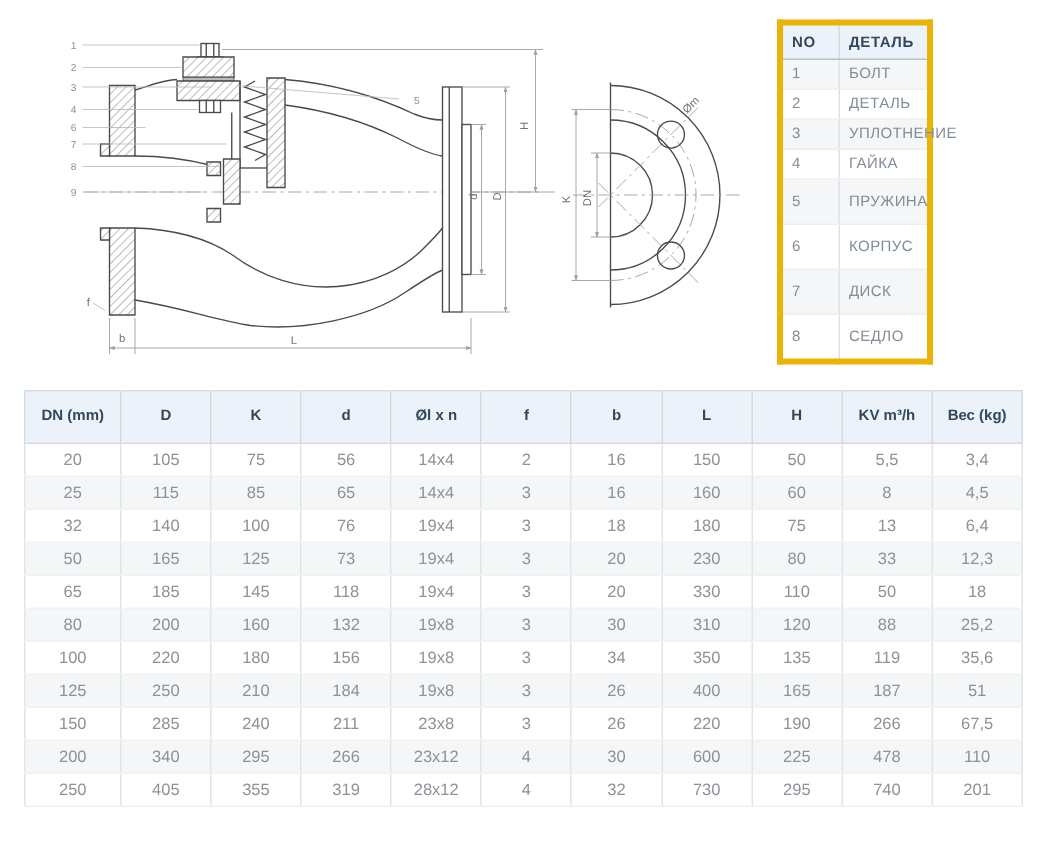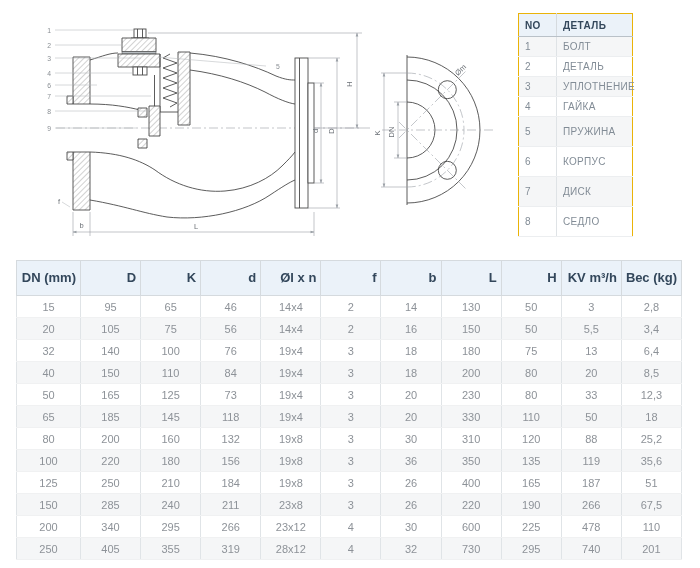--- a/index.html
+++ b/index.html
@@ -11,36 +11,36 @@
   .obj{fill:none;stroke:#4a4a4a;stroke-width:0.9;}
   .hatched{fill:url(#h45);stroke:#4a4a4a;stroke-width:0.9;}
   .solidw{fill:#ffffff;stroke:#4a4a4a;stroke-width:0.9;}
   .cl{fill:none;stroke:#9aa0a6;stroke-width:0.6;stroke-dasharray:9 3 2 3;}
   .dim{stroke:#9aa0a6;stroke-width:0.6;fill:none;}
   .lead{stroke:#b5b9bd;stroke-width:0.55;fill:none;}
   .lbl{font-size:7.5px;fill:#6d7278;}
   .num{font-size:6.8px;fill:#8a8f94;}
 
   
-  table.parts{position:absolute;left:518px;top:13px;width:115px;border-collapse:collapse;
-    border:1px solid #eab308;font-size:10px;color:#828c96;table-layout:fixed;}
+  table.parts{position:absolute;left:518px;top:13px;width:104px;border-collapse:collapse;
+    border:4px solid #eab308;font-size:10px;color:#828c96;table-layout:fixed;}
   table.parts th{background:#ebf2f9;color:#33475b;font-weight:bold;text-align:left;
     padding:6px 6px 5px 6px;font-size:10px;letter-spacing:0.4px;border-bottom:1px solid #b9c1c8;}
   table.parts th:first-child{width:25px;border-right:1px solid #d5dade;}
   table.parts td{padding:2px 6px;border-bottom:1px solid #eceef0;letter-spacing:0.3px;}
   table.parts td:first-child{border-right:1px solid #dfe3e6;}
   table.parts tbody tr:nth-child(odd){background:#f5f6f7;}
   table.parts tbody tr td{height:15px;vertical-align:middle;}
   table.parts tbody tr:nth-child(n+5) td{height:25px;}
 
   
   table.dims{position:absolute;left:16px;top:260px;width:666px;border-collapse:collapse;
     border:1px solid #c6ccd1;table-layout:fixed;font-size:11px;color:#8d9298;}
-  table.dims th{background:#ebf2f9;color:#33475b;font-weight:bold;font-size:13px;
-    height:30px;border:1px solid #d5dade;padding:2px 4px;line-height:1.15;text-align:right;}
+  table.dims th{background:#ebf2f9;color:#33475b;font-weight:bold;font-size:10px;
+    height:30px;border:1px solid #d5dade;padding:2px 4px;line-height:1.15;}
   table.dims td{height:19px;text-align:center;border-left:1px solid #e0e4e7;
     border-right:1px solid #e0e4e7;border-bottom:1px solid #f0f1f2;}
   table.dims tbody tr:nth-child(even){background:#f5f6f7;}
 </style>
 </head>
 <body>
 
 <div class="page">
 
   <svg class="drawing" viewBox="0 0 512 250">
@@ -250,72 +250,59 @@
         <th>f</th>
         <th>b</th>
         <th>L</th>
         <th>H</th>
         <th>KV m³/h</th>
         <th>Вес (kg)</th>
       </tr>
     </thead>
     <tbody>
         <tr>
-          <td>15</td>
-          <td>95</td>
-          <td>65</td>
-          <td>46</td>
-          <td>14x4</td>
-          <td>2</td>
-          <td>14</td>
-          <td>130</td>
-          <td>50</td>
-          <td>3</td>
-          <td>2,8</td>
-        </tr>
-        <tr>
           <td>20</td>
           <td>105</td>
           <td>75</td>
           <td>56</td>
           <td>14x4</td>
           <td>2</td>
           <td>16</td>
           <td>150</td>
           <td>50</td>
           <td>5,5</td>
           <td>3,4</td>
         </tr>
         <tr>
+          <td>25</td>
+          <td>115</td>
+          <td>85</td>
+          <td>65</td>
+          <td>14x4</td>
+          <td>3</td>
+          <td>16</td>
+          <td>160</td>
+          <td>60</td>
+          <td>8</td>
+          <td>4,5</td>
+        </tr>
+        <tr>
           <td>32</td>
           <td>140</td>
           <td>100</td>
           <td>76</td>
           <td>19x4</td>
           <td>3</td>
           <td>18</td>
           <td>180</td>
           <td>75</td>
           <td>13</td>
           <td>6,4</td>
         </tr>
         <tr>
-          <td>40</td>
-          <td>150</td>
-          <td>110</td>
-          <td>84</td>
-          <td>19x4</td>
-          <td>3</td>
-          <td>18</td>
-          <td>200</td>
-          <td>80</td>
-          <td>20</td>
-          <td>8,5</td>
-        </tr>
-        <tr>
           <td>50</td>
           <td>165</td>
           <td>125</td>
           <td>73</td>
           <td>19x4</td>
           <td>3</td>
           <td>20</td>
           <td>230</td>
           <td>80</td>
           <td>33</td>
@@ -347,21 +334,21 @@
           <td>88</td>
           <td>25,2</td>
         </tr>
         <tr>
           <td>100</td>
           <td>220</td>
           <td>180</td>
           <td>156</td>
           <td>19x8</td>
           <td>3</td>
-          <td>36</td>
+          <td>34</td>
           <td>350</td>
           <td>135</td>
           <td>119</td>
           <td>35,6</td>
         </tr>
         <tr>
           <td>125</td>
           <td>250</td>
           <td>210</td>
           <td>184</td>

